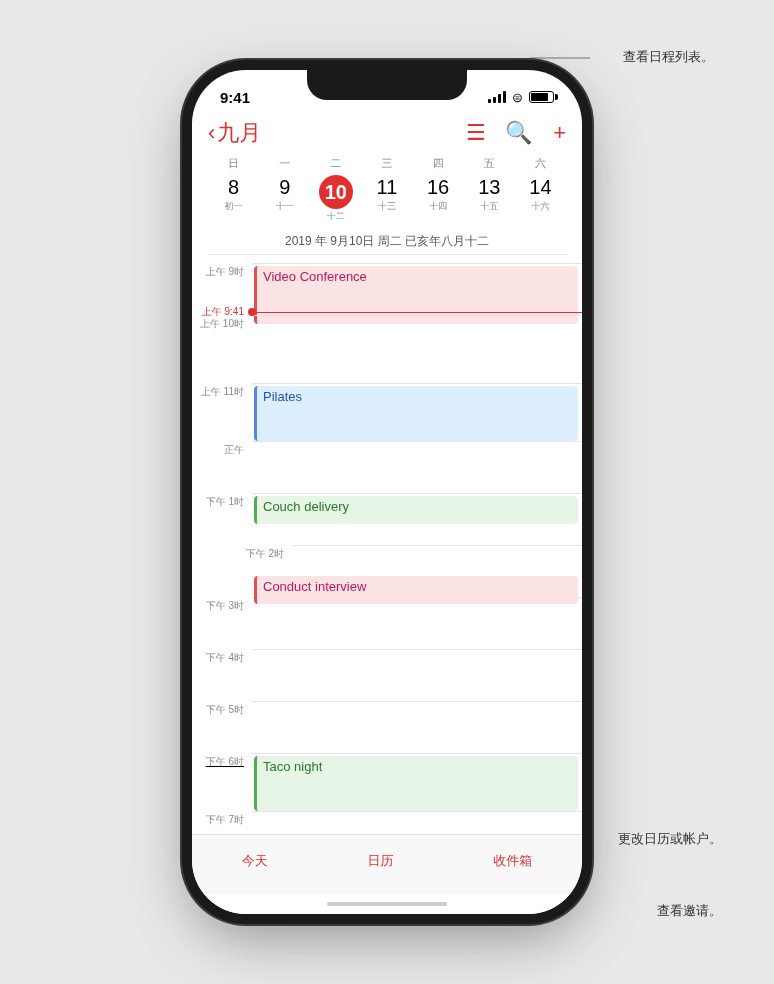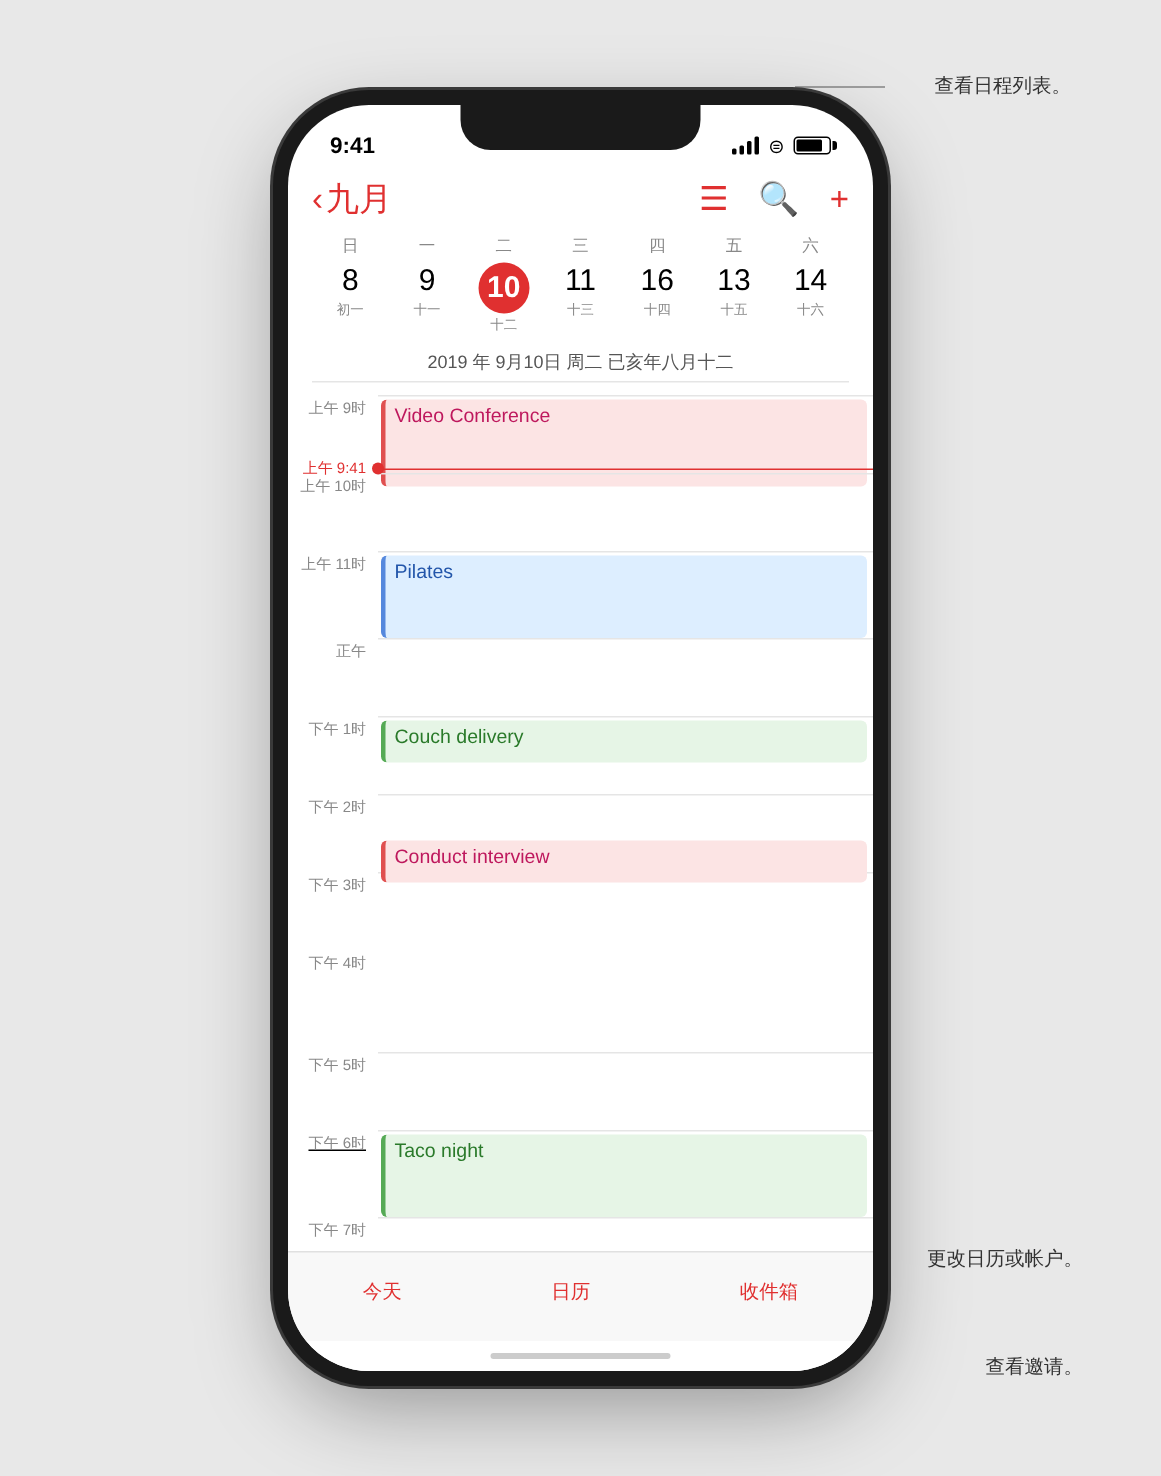--- a/index.html
+++ b/index.html
@@ -415,21 +415,21 @@
         <div style="flex:1;height:1px;background:#e03030;position:relative;">
           <div style="width:8px;height:8px;background:#e03030;border-radius:50%;position:absolute;left:-4px;top:-4px;"></div>
         </div>
       </div>
 
       <div class="time-row" style="min-height:52px;">
         <div class="time-label">上午 10时</div>
         <div class="time-line-area"></div>
       </div>
 
-      <div class="time-row" style="min-height:58px;position:relative;">
+      <div class="time-row" style="min-height:58px;position:relative;margin-top:16px;">
         <div class="time-label">上午 11时</div>
         <div class="time-line-area">
 
           <div class="event event-blue" style="top:2px;height:55px;">
             <span>Pilates</span>
           </div>
         </div>
       </div>
 
       <div class="time-row" style="min-height:52px;">
@@ -440,36 +440,36 @@
       <div class="time-row" style="min-height:52px;position:relative;">
         <div class="time-label">下午 1时</div>
         <div class="time-line-area">
 
           <div class="event event-green" style="top:2px;height:28px;">
             <span>Couch delivery</span>
           </div>
         </div>
       </div>
 
-      <div class="time-row" style="min-height:52px;">
+      <div class="time-row" style="min-height:52px;padding-left:40px;">
         <div class="time-label">下午 2时</div>
         <div class="time-line-area"></div>
       </div>
 
       <div class="time-row" style="min-height:52px;position:relative;">
         <div class="time-label">下午 3时</div>
         <div class="time-line-area">
 
           <div class="event event-pink" style="top:-22px;height:28px;">
             <span>Conduct interview</span>
           </div>
         </div>
       </div>
 
-      <div class="time-row" style="min-height:52px;flex-direction:column;">
+      <div class="time-row" style="min-height:52px;">
         <div class="time-label">下午 4时</div>
         <div class="time-line-area"></div>
       </div>
 
       <div class="time-row" style="min-height:52px;">
         <div class="time-label">下午 5时</div>
         <div class="time-line-area"></div>
       </div>
 
       <div class="time-row" style="min-height:58px;position:relative;text-decoration:underline;">

